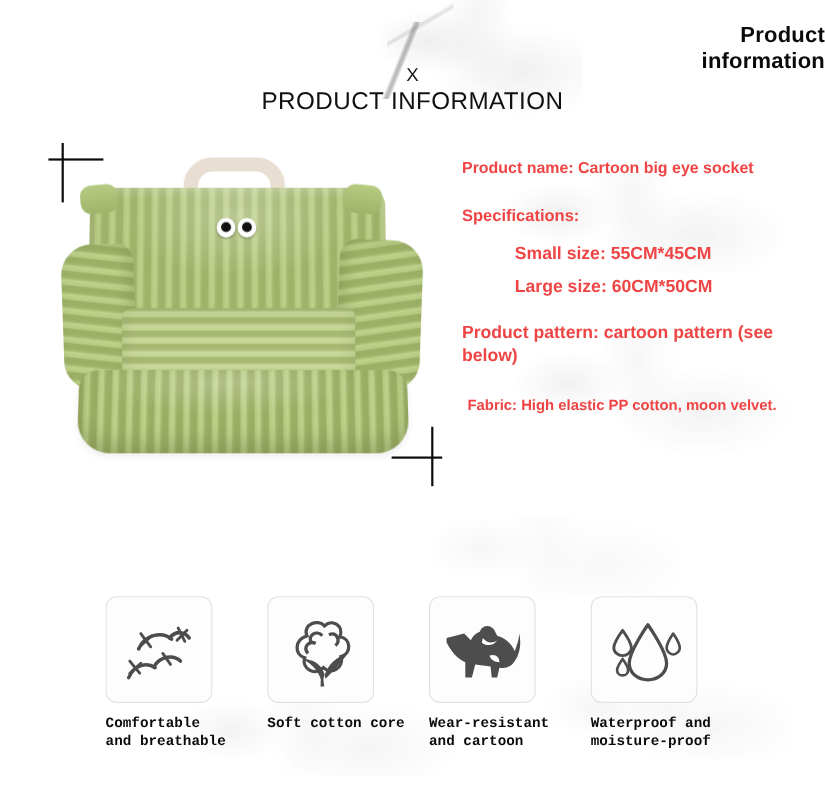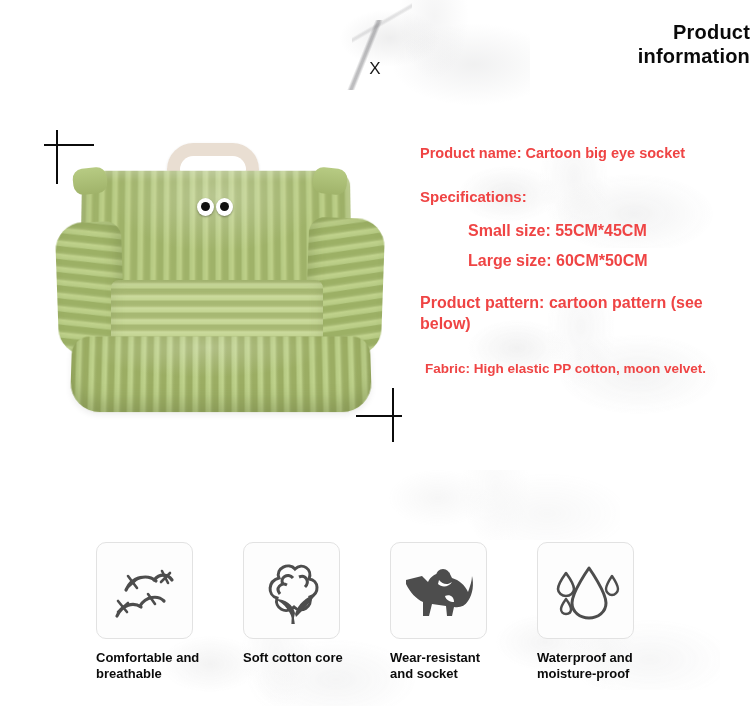--- a/index.html
+++ b/index.html
@@ -274,20 +274,21 @@
     justify-content: center;
   }
   .card svg { display: block; }
   .f-label {
     margin-top: 11px;
     font-size: 13px;
     font-weight: bold;
     color: #0b0b0b;
     line-height: 1.24;
     width: 112px;
+    font-family: Liberation Mono, monospace;
   }
   .feature.f1 .f-label { width: 130px; }
 </style>
 </head>
 <body>
 
 <div id="page">
 
   <div class="watermark wm-1"></div>
   <div class="watermark wm-2"></div>
@@ -296,20 +297,21 @@
   <div class="watermark wm-5"></div>
   <div class="watermark wm-6"></div>
   <div class="wm-streak streak-1"></div>
   <div class="wm-streak streak-2"></div>
 
   <div class="head-bold">
     <span class="l1">Product</span>
     <span class="l2">information</span>
   </div>
   <div class="head-x">X</div>
+  <div class="head-caps">PRODUCT INFORMATION</div>
 
   <div class="crop crop-tl">
     <div class="h"></div>
     <div class="v"></div>
   </div>
   <div class="crop crop-br">
     <div class="h"></div>
     <div class="v"></div>
   </div>
 
@@ -396,21 +398,21 @@
                      L50 62 L45 62 L44 52 L30 50 L27 62 L21 62 L21 48
                      C14 45, 8 38, 4 30 Z"></path>
             <circle cx="41" cy="22" r="7" fill="#4d4d4d"></circle>
           </g>
           <g fill="#ffffff">
             <path d="M37 26 C41 31, 46 31, 50 28 C47 33, 40 34, 36 30 Z"></path>
             <path d="M43 42 C48 40, 52 43, 52 48 C48 48, 44 46, 43 42 Z"></path>
           </g>
         </svg>
       </div>
-      <div class="f-label">Wear-resistant and socket</div>
+      <div class="f-label">Wear-resistant and cartoon</div>
     </div>
 
     <div class="feature f3">
       <div class="card">
         <svg width="74" height="74" viewBox="0 0 74 74">
           <g fill="none" stroke="#4d4d4d" stroke-width="3" stroke-linejoin="round">
             <path d="M40 14 C40 14, 57 38, 57 49 C57 58, 49 64, 40 64 C31 64, 23 58, 23 49 C23 38, 40 14, 40 14 Z"></path>
             <path d="M17 19 C17 19, 25 30, 25 35 C25 39, 21 42, 17 42 C13 42, 9 39, 9 35 C9 30, 17 19, 17 19 Z" stroke-width="2.6"></path>
             <path d="M63 22 C63 22, 69 31, 69 35 C69 38, 66 41, 63 41 C60 41, 57 38, 57 35 C57 31, 63 22, 63 22 Z" stroke-width="2.4"></path>
             <path d="M17 45 C17 45, 22 52, 22 55 C22 58, 20 60, 17 60 C14 60, 12 58, 12 55 C12 52, 17 45, 17 45 Z" stroke-width="2.4"></path>

